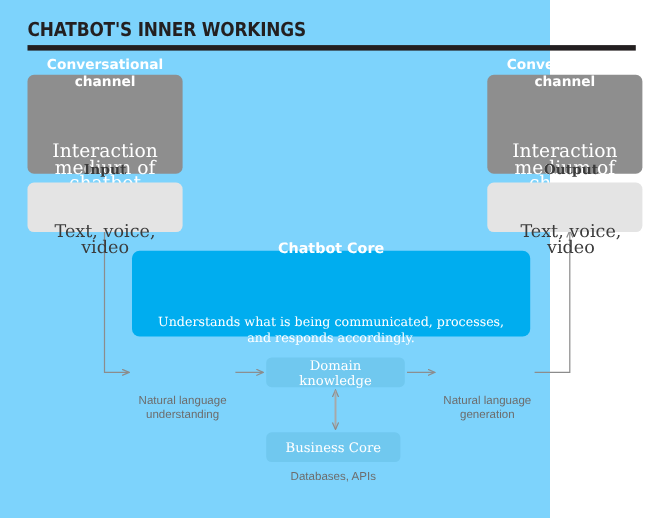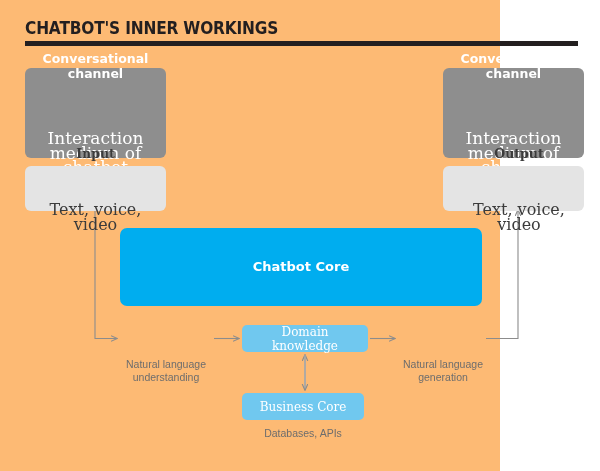--- a/index.html
+++ b/index.html
@@ -11,21 +11,21 @@
     width: 600px;
     height: 471px;
     font-family: "Liberation Sans", sans-serif;
     color: #3b3b3b;
     overflow: hidden;
   }
   #page {
     position: relative;
     width: 500px;
     height: 471px;
-    background: #fdba74;
+    background: #7dd3fc;
   }
 
   
   #title-block {
     position: absolute;
     left: 25px;
     top: 18px;
     width: 553px;
   }
   #page-title {
@@ -204,20 +204,21 @@
     <div class="channel-sub">Interaction medium of chatbot</div>
   </div>
 
   <div class="box io-box" style="left:443px; top:166px;padding-left:17px;">
     <div class="io-title">Output</div>
     <div class="io-sub">Text, voice, video</div>
   </div>
 
   <div class="box" id="core-box">
     <div id="core-title">Chatbot Core</div>
+    <div id="core-sub">Understands what is being communicated, processes, and responds accordingly.</div>
   </div>
 
   <div class="step-caption" id="understand-caption">Natural language understanding</div>
 
   <div class="box step-box" id="domain-box">
     <span>Domain knowledge</span>
   </div>
 
   <div class="step-caption" id="respond-caption">Natural language generation</div>
 

